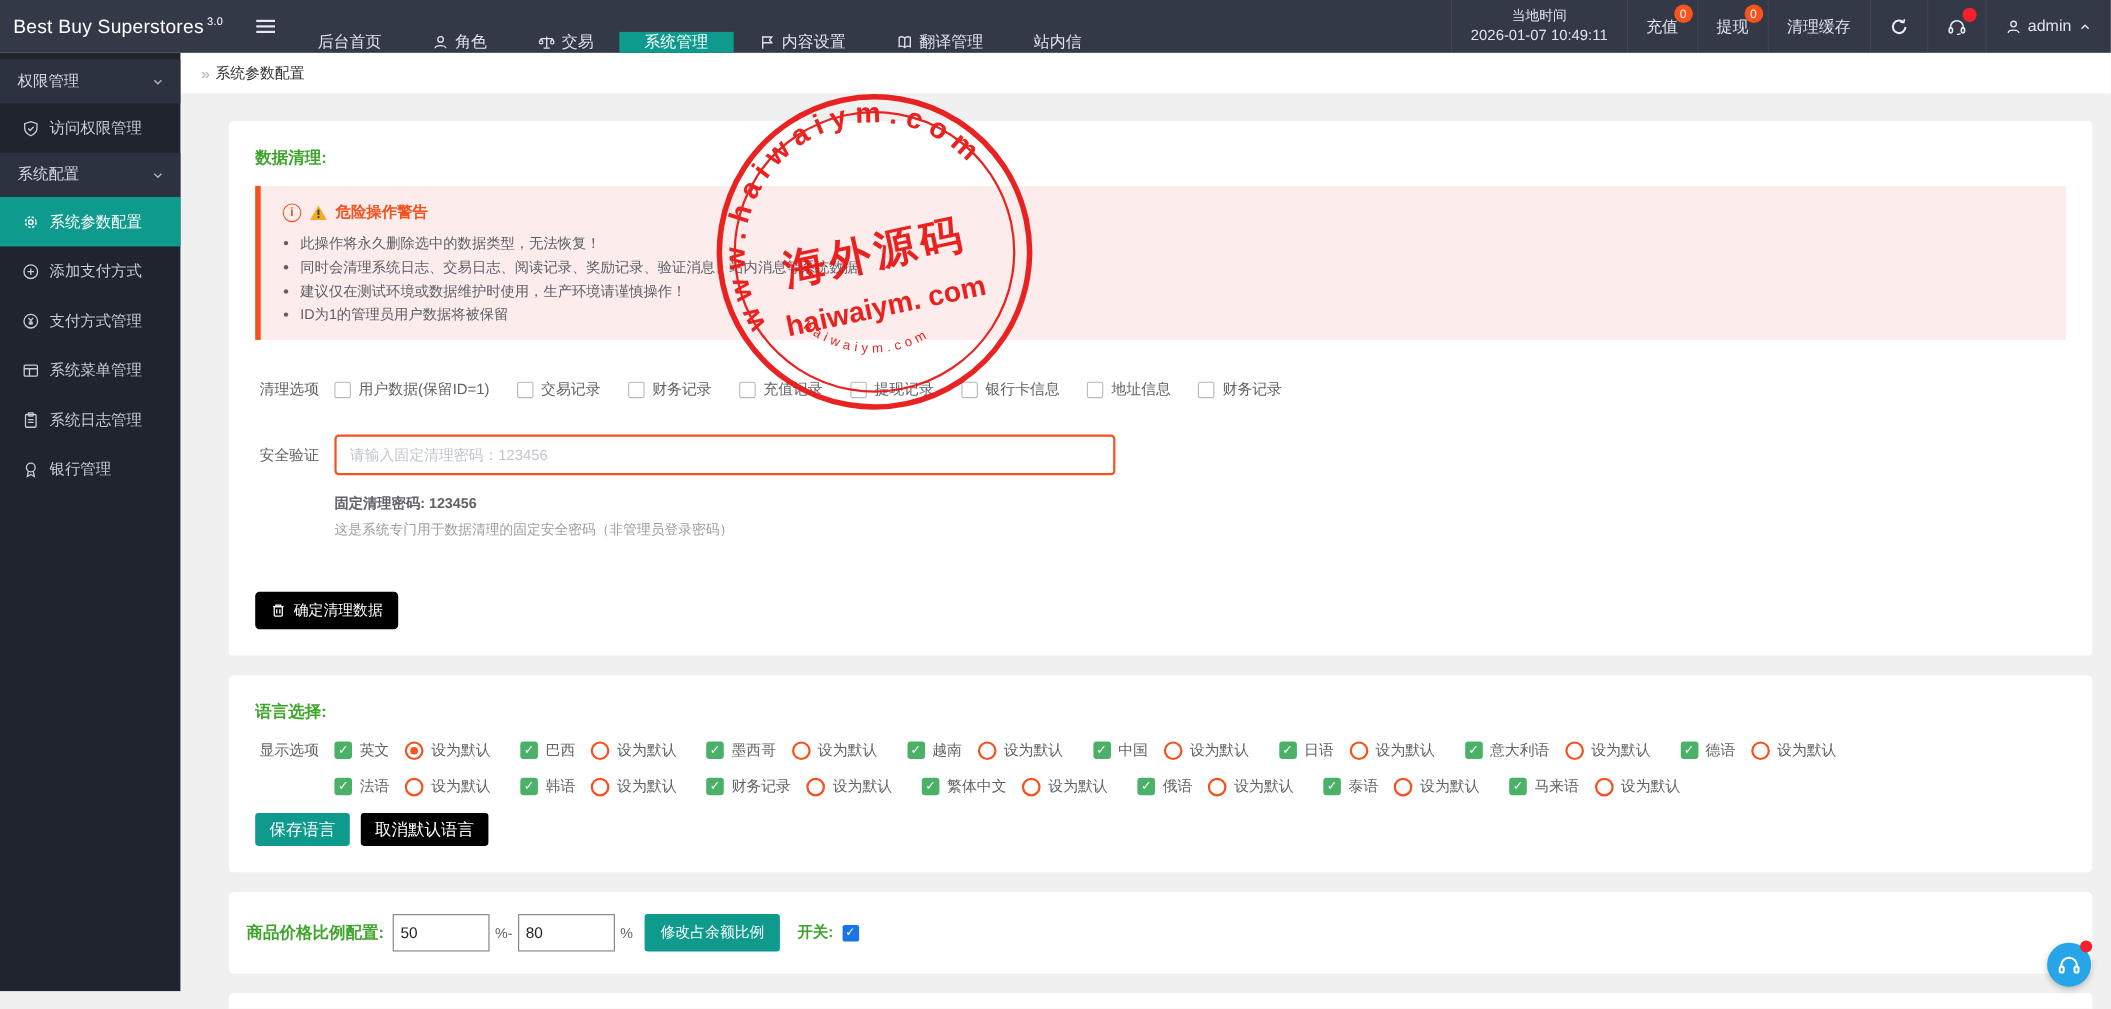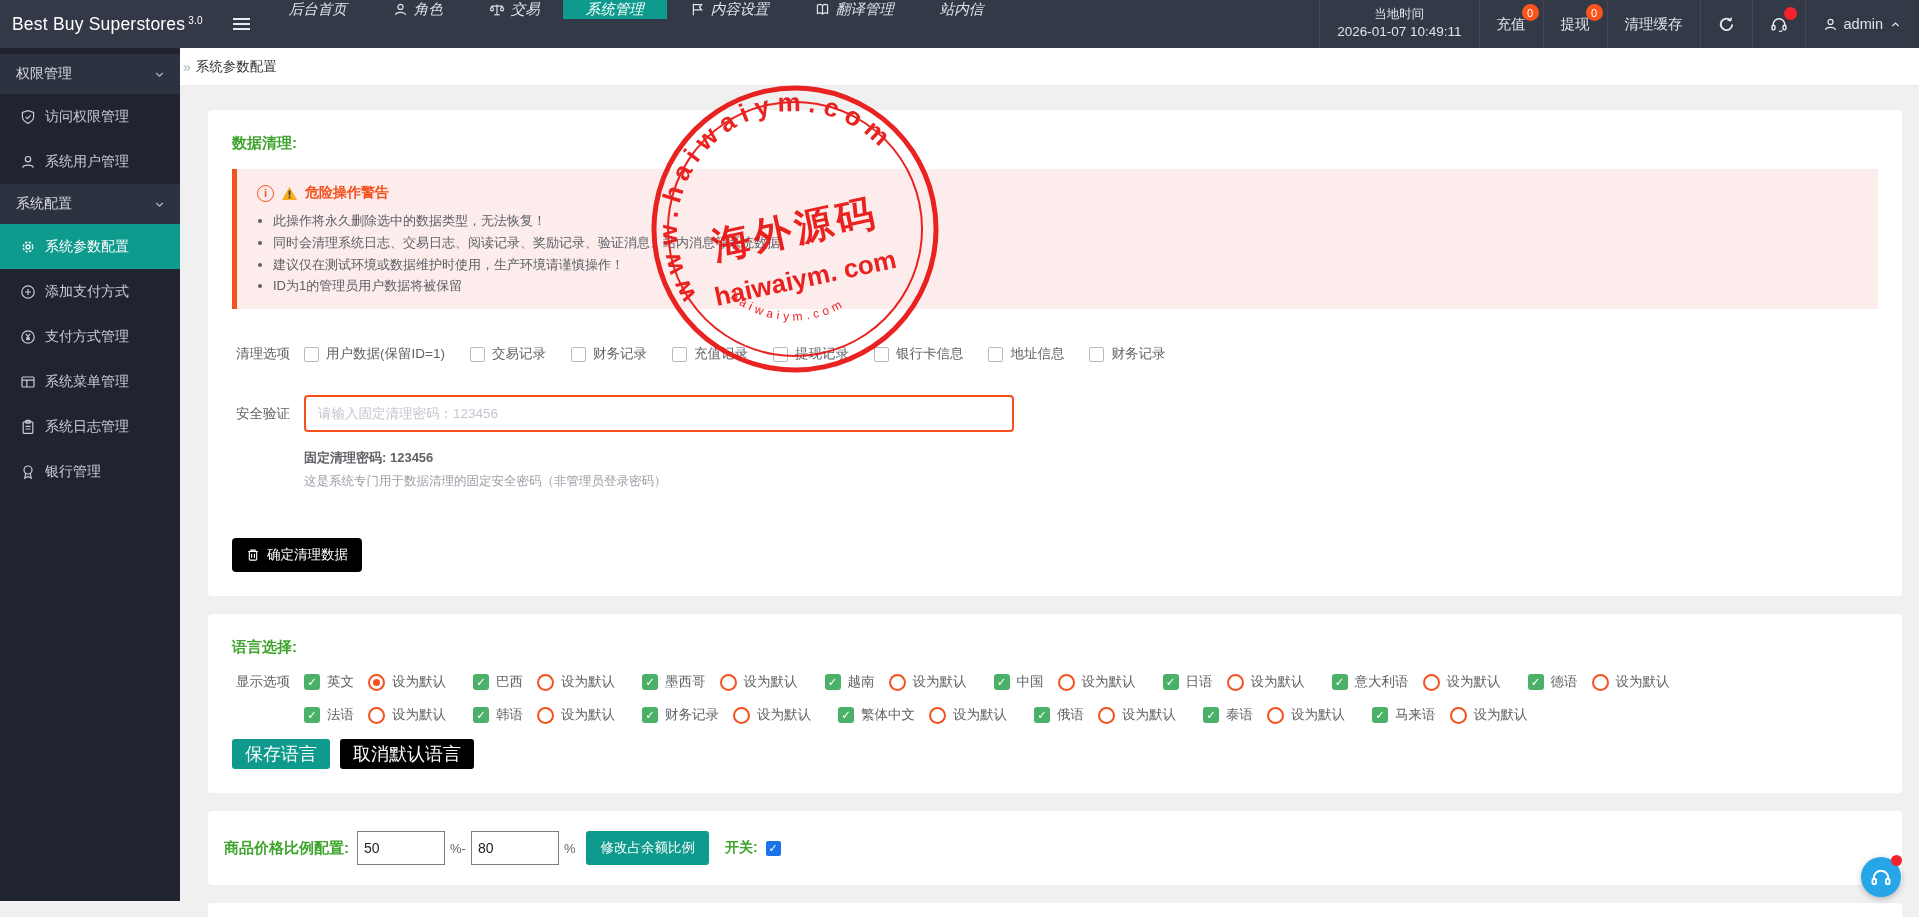--- a/index.html
+++ b/index.html
@@ -11,36 +11,36 @@
   svg { display:block; }
 
   
   .navbar { position:absolute; top:0; left:0; right:0; height:48px;
     background:#343947; display:flex; align-items:stretch; color:#dfe3ec; z-index:60; }
   .logo { display:flex; align-items:center; padding:0 14px 0 12px; color:#fff;
     font-size:17.5px; white-space:nowrap; letter-spacing:.2px; }
   .logo sup { font-size:10px; margin-left:3px; transform:translateY(-4px); }
   .hamburger { display:flex; flex-direction:column; justify-content:center; gap:3px; padding:0 16px; cursor:pointer; }
   .hamburger i { display:block; width:17px; height:2px; background:#e8eaf1; }
-  .nav-items { display:flex; align-items:flex-start;font-style:italic; }
+  .nav-items { display:flex; align-items:flex-end; }
   .nav-item { display:flex; align-items:center; gap:6px; padding:0 23px; font-size:14.5px; cursor:pointer; }
   .nav-item.active { background:#0e9a8c; color:#fff; }
   .nav-right { margin-left:auto; display:flex; align-items:stretch; }
   .nav-right > div { display:flex; align-items:center; padding:0 17px; border-left:1px solid rgba(255,255,255,.07); position:relative; cursor:pointer; }
   .time-block { flex-direction:column; justify-content:center; line-height:1.4; cursor:default !important; }
   .time-label { font-size:12.5px; text-align:center; }
   .time-value { font-size:13.5px; }
   .nav-text { font-size:14.5px; }
   .badge { position:absolute; top:4px; right:4px; min-width:17px; height:17px; border-radius:9px;
     background:#fa541c; color:#fff; font-size:11px; display:flex; align-items:center; justify-content:center; padding:0 4px; }
   .red-dot { position:absolute; top:7px; right:8px; width:13px; height:13px; border-radius:50%; background:#f5222d; }
   .admin-box { gap:6px; }
 
   
-  .sidebar { position:absolute; top:48px; left:0; bottom:16px; width:180px; background:#20242e; z-index:50; color:#c7cbd6; }
+  .sidebar { position:absolute; top:48px; left:0; bottom:16px; width:164px; background:#20242e; z-index:50; color:#c7cbd6; }
   .side-gap { height:6px; }
   .side-group { height:40px; background:#2d3240; display:flex; align-items:center; justify-content:space-between;
     padding:0 14px 0 16px; font-size:14px; color:#d6d9e2; cursor:pointer; }
   .side-item { height:45px; display:flex; align-items:center; gap:9px; padding:0 10px 0 20px; font-size:14px; cursor:pointer; }
   .side-item.active { background:#0e9a8c; color:#fff; }
 
   
   .main { position:absolute; top:48px; left:164px; right:0; bottom:0; overflow:hidden; }
   .breadcrumb { height:38px; background:#fff; display:flex; align-items:center; gap:7px;
     padding:0 19px; font-size:13.5px; color:#303133; border-bottom:1px solid #ececec; }
@@ -81,21 +81,21 @@
   .lang-item { display:flex; align-items:center; margin-right:27px; cursor:pointer; }
   .cbx { width:16px; height:16px; background:#4cb168; border-radius:3px; color:#fff;
     display:flex; align-items:center; justify-content:center; flex:none; }
   .cbx::after { content:"✓"; font-size:11.5px; line-height:1; }
   .lang-name { margin:0 14px 0 7px; font-size:13.5px; color:#606266; }
   .rdo { width:17px; height:17px; border:2px solid #f4511e; border-radius:50%; background:#fff;
     display:flex; align-items:center; justify-content:center; flex:none; }
   .rdo.sel::after { content:""; width:7px; height:7px; border-radius:50%; background:#f4511e; }
   .rdo-label { margin-left:7px; font-size:13.5px; color:#606266; }
   .lang-btns { display:flex; gap:10px; margin-top:14px; }
-  .lang-btn { height:30px; padding:0 13px; font-size:18px; border-radius:3px; }
+  .lang-btn { height:30px; padding:0 13px; font-size:15px; border-radius:3px; }
 
   
   .price-card { padding:20px 16px; }
   .price-row { display:flex; align-items:center; }
   .price-title { font-size:15px; font-weight:bold; color:#3fa42c; margin-right:8px; }
   .price-input { width:88px; height:34px; border:1px solid #7f7f7f; border-radius:0; padding:0 6px;
     font-size:14px; font-family:inherit; outline:none; color:#222; }
   .pct { color:#606266; font-size:13px; margin:0 5px; }
   .modify-btn { height:34px; padding:12px 14px; font-size:13.5px; border-radius:3px; margin-left:6px; }
   .switch-label { color:#3fa42c; font-weight:bold; font-size:14px; margin:0 8px 0 16px; }
@@ -226,27 +226,20 @@
     <svg width="13" height="13" viewBox="0 0 16 16" fill="none" stroke="#aeb3bf" stroke-width="1.6">
         <path d="M4 6.2 L8 10 L12 6.2"></path>
       </svg>
   </div>
   <div class="side-item">
     <svg width="16" height="16" viewBox="0 0 16 16" fill="none" stroke="#c7cbd6" stroke-width="1.2">
         <path d="M8 1.6 L13.6 3.4 V7.8 C13.6 11.6 8 14.4 8 14.4 C8 14.4 2.4 11.6 2.4 7.8 V3.4 Z"></path>
         <path d="M5.6 7.8 L7.4 9.6 L10.6 6.2"></path>
       </svg>
     <span>访问权限管理</span>
-  </div>
-  <div class="side-item">
-    <svg width="16" height="16" viewBox="0 0 16 16" fill="none" stroke="#c7cbd6" stroke-width="1.2">
-        <circle cx="8" cy="5.2" r="2.7"></circle>
-        <path d="M2.8 13.8 C2.8 10.2 13.2 10.2 13.2 13.8"></path>
-      </svg>
-    <span>系统用户管理</span>
   </div>
   <div class="side-group">
     <span>系统配置</span>
     <svg width="13" height="13" viewBox="0 0 16 16" fill="none" stroke="#aeb3bf" stroke-width="1.6">
         <path d="M4 6.2 L8 10 L12 6.2"></path>
       </svg>
   </div>
   <div class="side-item active">
     <svg width="16" height="16" viewBox="0 0 16 16" fill="none" stroke="#ffffff" stroke-width="1.3">
         <circle cx="8" cy="8" r="2"></circle>

